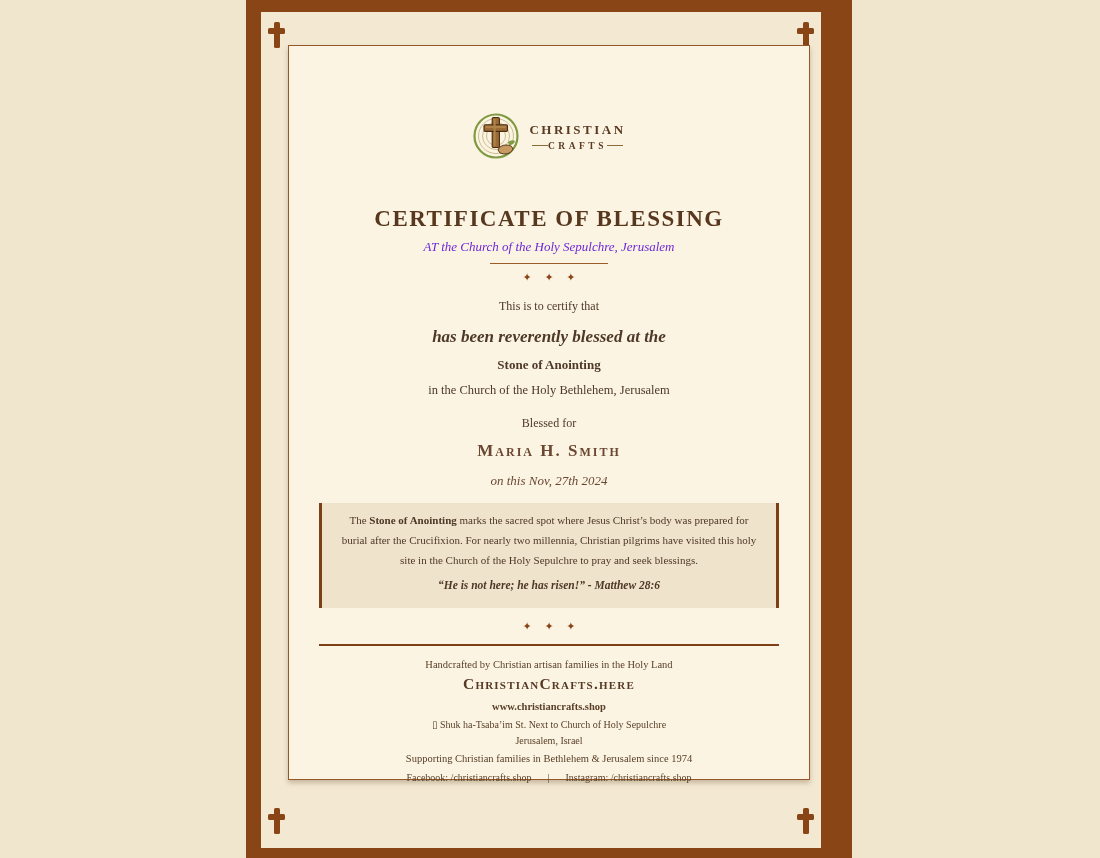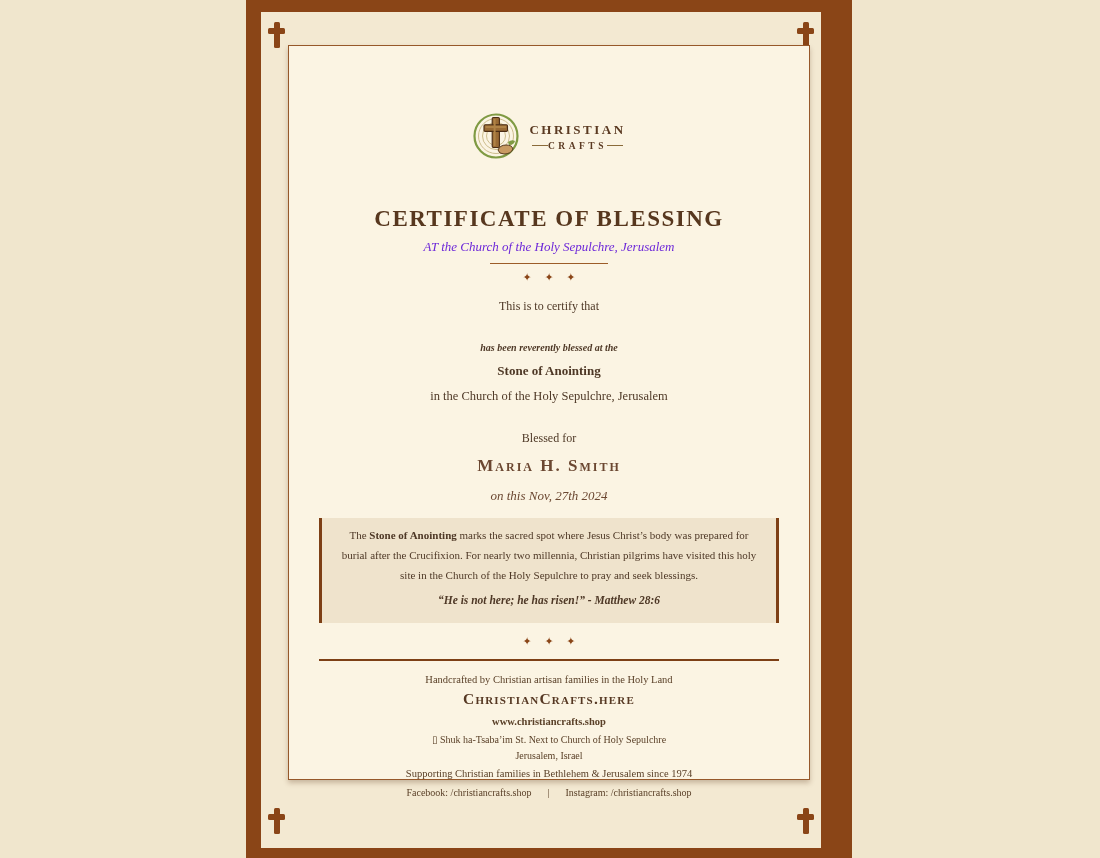--- a/index.html
+++ b/index.html
@@ -29,25 +29,25 @@
   .logo-craft{font-weight:bold;font-size:9.5px;letter-spacing:3.5px;color:#5b3a22;}
 
   .cert-title{margin-top:46px;font-size:23px;font-weight:bold;letter-spacing:1.5px;color:#57371e;}
   .cert-subtitle{margin-top:7px;font-style:italic;font-size:13px;color:#6d28d9;}
   .divider-sm{margin-top:8px;width:118px;border-top:1.5px solid #9c5c28;}
   .ornament{margin-top:7px;color:#8a4517;font-size:11px;letter-spacing:5px;padding-left:5px;}
 
   .certify-line{margin-top:15px;font-size:12px;}
   .product-name{margin-top:12px;font-size:19px;font-weight:bold;font-variant:small-caps;
                 letter-spacing:1px;color:#8c6c29;}
-  .blessed-line{margin-top:28px;font-size:10px;font-style:italic;font-weight:bold;}
+  .blessed-line{margin-top:13px;font-size:17px;font-style:italic;font-weight:bold;}
   .stone-line{margin-top:10px;font-size:13px;font-weight:bold;}
   .church-line{margin-top:10px;font-size:12.5px;}
   .divider-tan{margin-top:9px;width:92px;height:2.5px;background:#c8a17a;}
-  .blessed-for{margin-top:18px;font-size:12px;}
+  .blessed-for{margin-top:9px;font-size:12px;}
   .recipient{margin-top:10px;font-size:17px;font-weight:bold;font-variant:small-caps;
              letter-spacing:2px;color:#6b4731;}
   .date-line{margin-top:12px;font-style:italic;font-size:13px;color:#6b4731;}
 
   .info-box{margin:14px 30px 0;align-self:stretch;background:#efe3cc;
             border-left:3px solid #7d3f15;border-right:3px solid #7d3f15;
             padding:8px 16px 12px;font-size:11px;line-height:1.8;}
   .info-quote{margin-top:5px;font-style:italic;font-weight:bold;font-size:11.5px;}
 
   .ornament-2{margin-top:12px;}
@@ -109,21 +109,21 @@
       </div>
 
       <div class="cert-title">CERTIFICATE OF BLESSING</div>
       <div class="cert-subtitle">AT the Church of the Holy Sepulchre, Jerusalem</div>
       <div class="divider-sm"></div>
       <div class="ornament">✦ ✦ ✦</div>
 
       <div class="certify-line">This is to certify that</div>
       <div class="blessed-line">has been reverently blessed at the</div>
       <div class="stone-line">Stone of Anointing</div>
-      <div class="church-line">in the Church of the Holy Sepulchre, Jerusalem</div>
+      <div class="church-line">in the Church of the Holy Bethlehem, Jerusalem</div>
       <div class="divider-tan"></div>
       <div class="blessed-for">Blessed for</div>
       <div class="recipient">Maria H. Smith</div>
       <div class="date-line">on this Nov, 27th 2024</div>
 
       <div class="info-box">
         <div><span>The </span><b>Stone of Anointing</b><span> marks the sacred spot where Jesus Christ’s body was prepared for burial after the Crucifixion. For nearly two millennia, Christian pilgrims have visited this holy site in the Church of the Holy Sepulchre to pray and seek blessings.</span></div>
         <div class="info-quote">“He is not here; he has risen!” - Matthew 28:6</div>
       </div>
 

